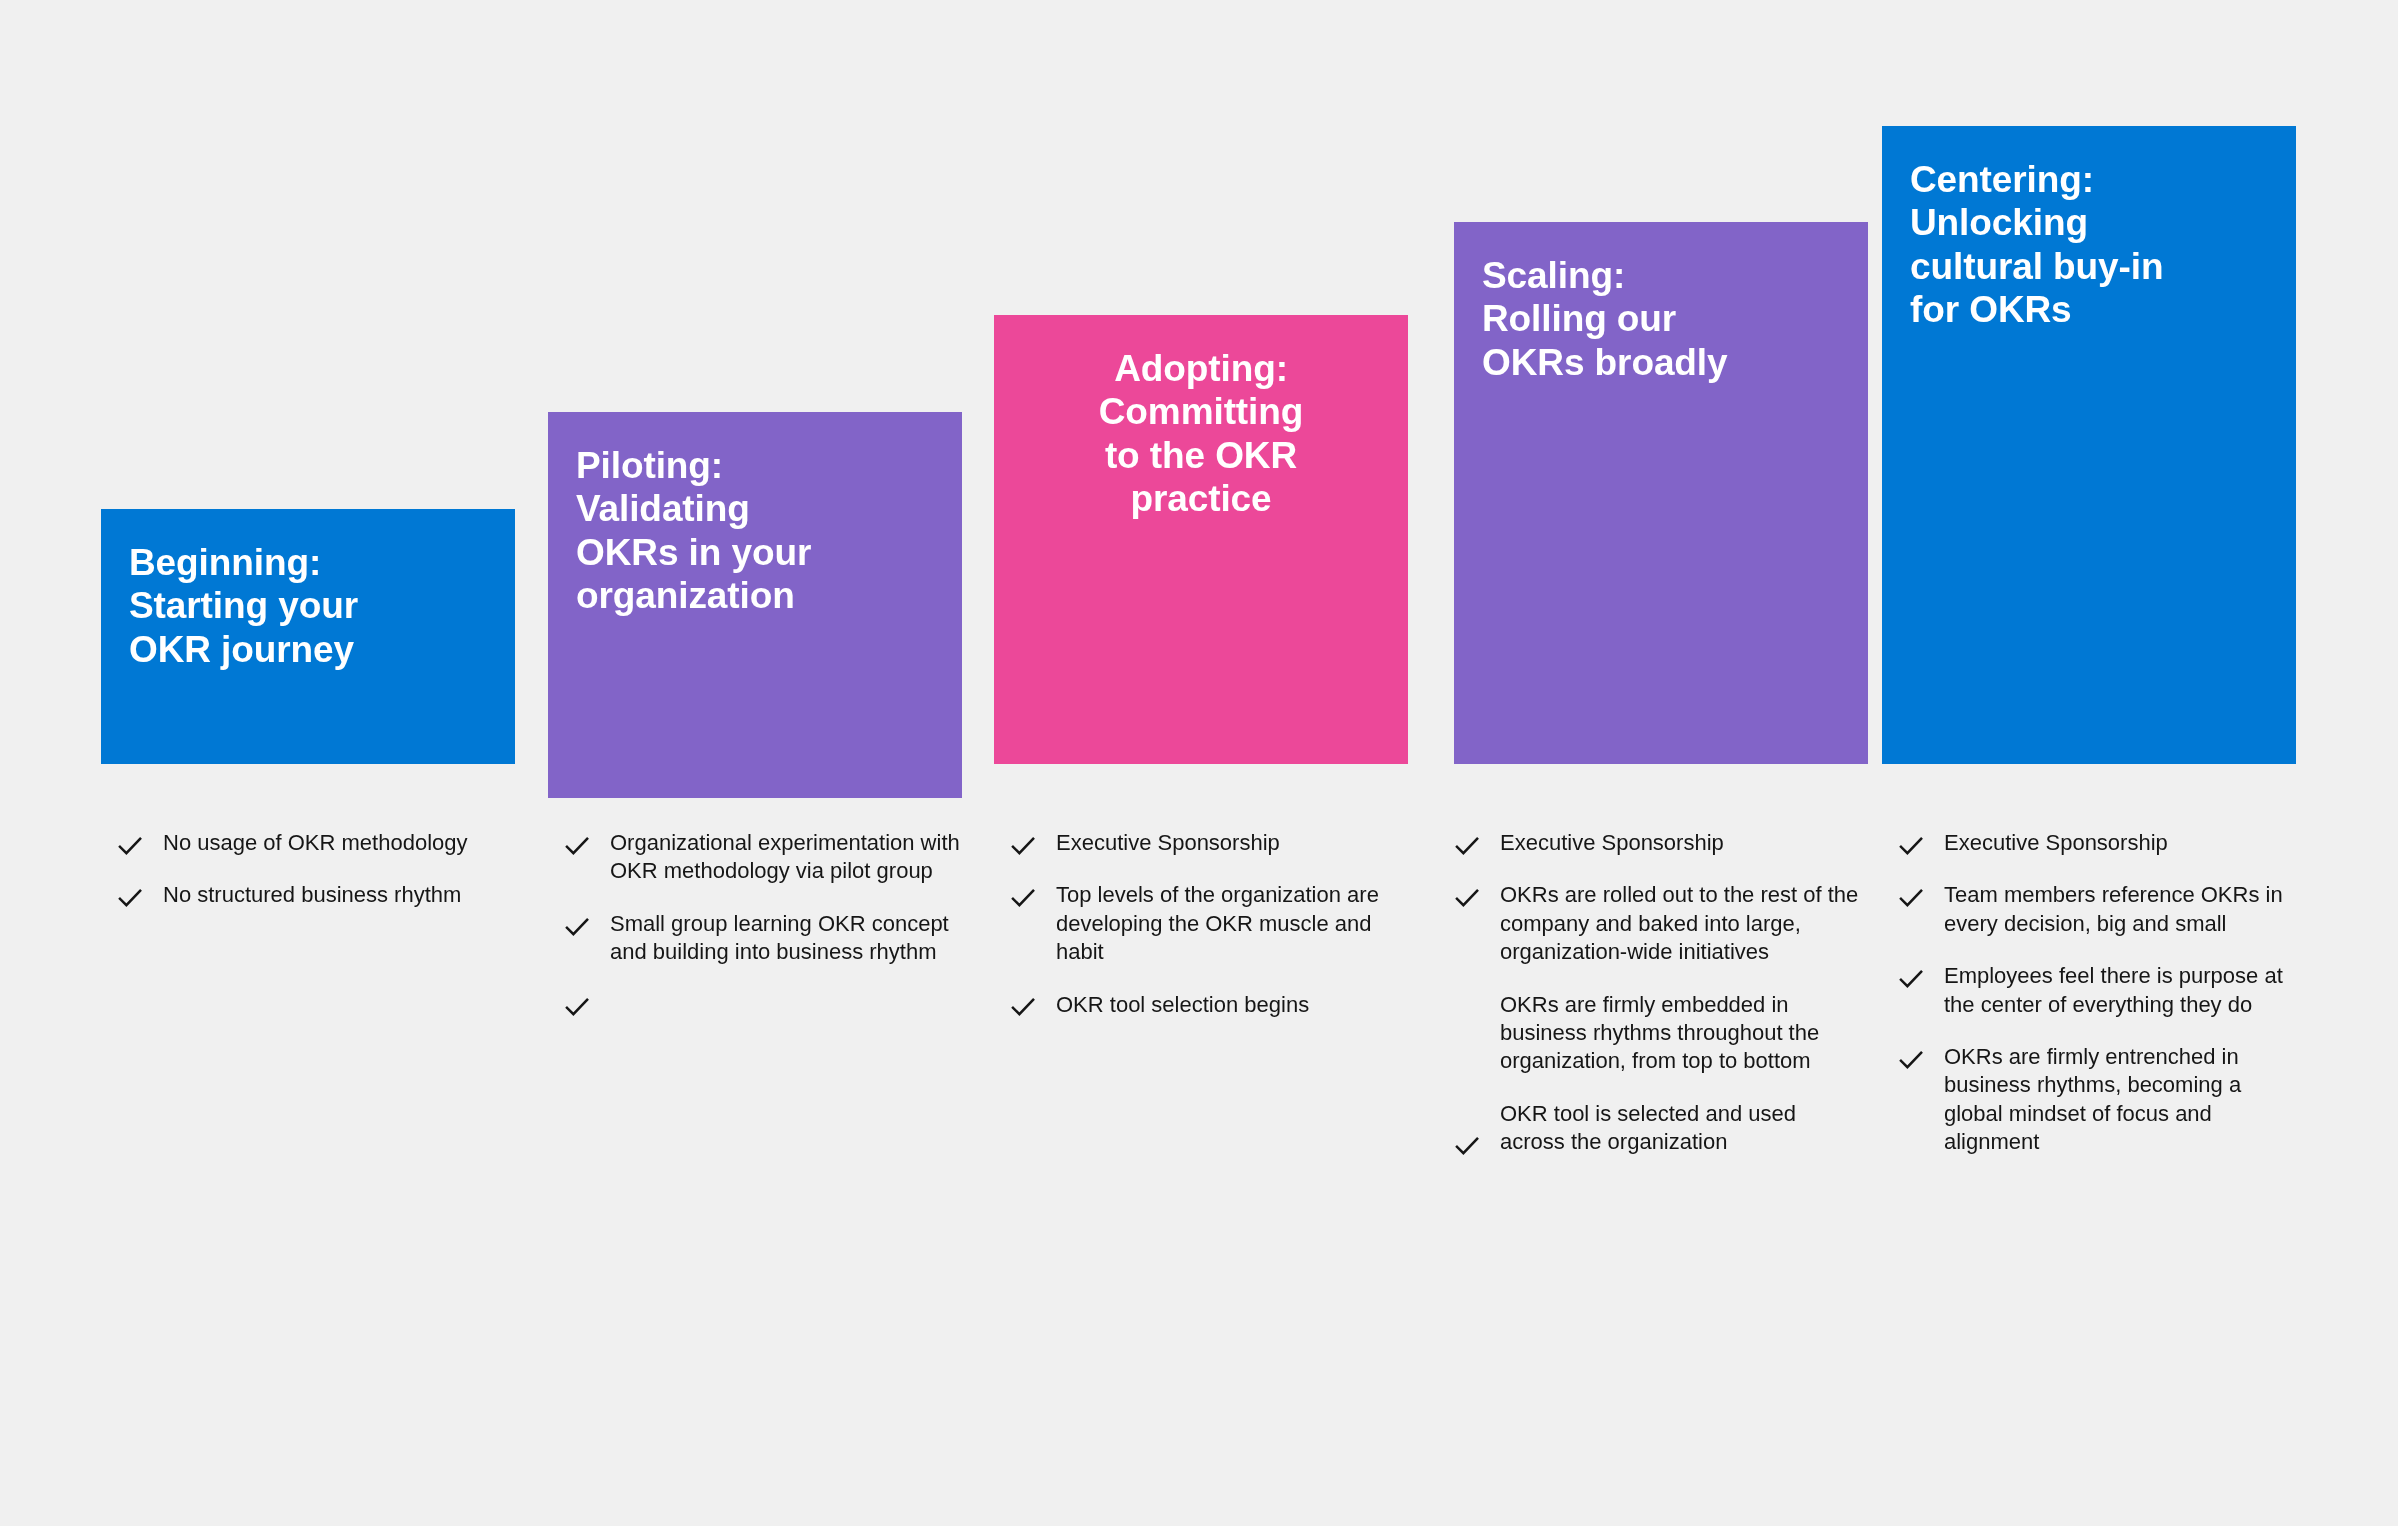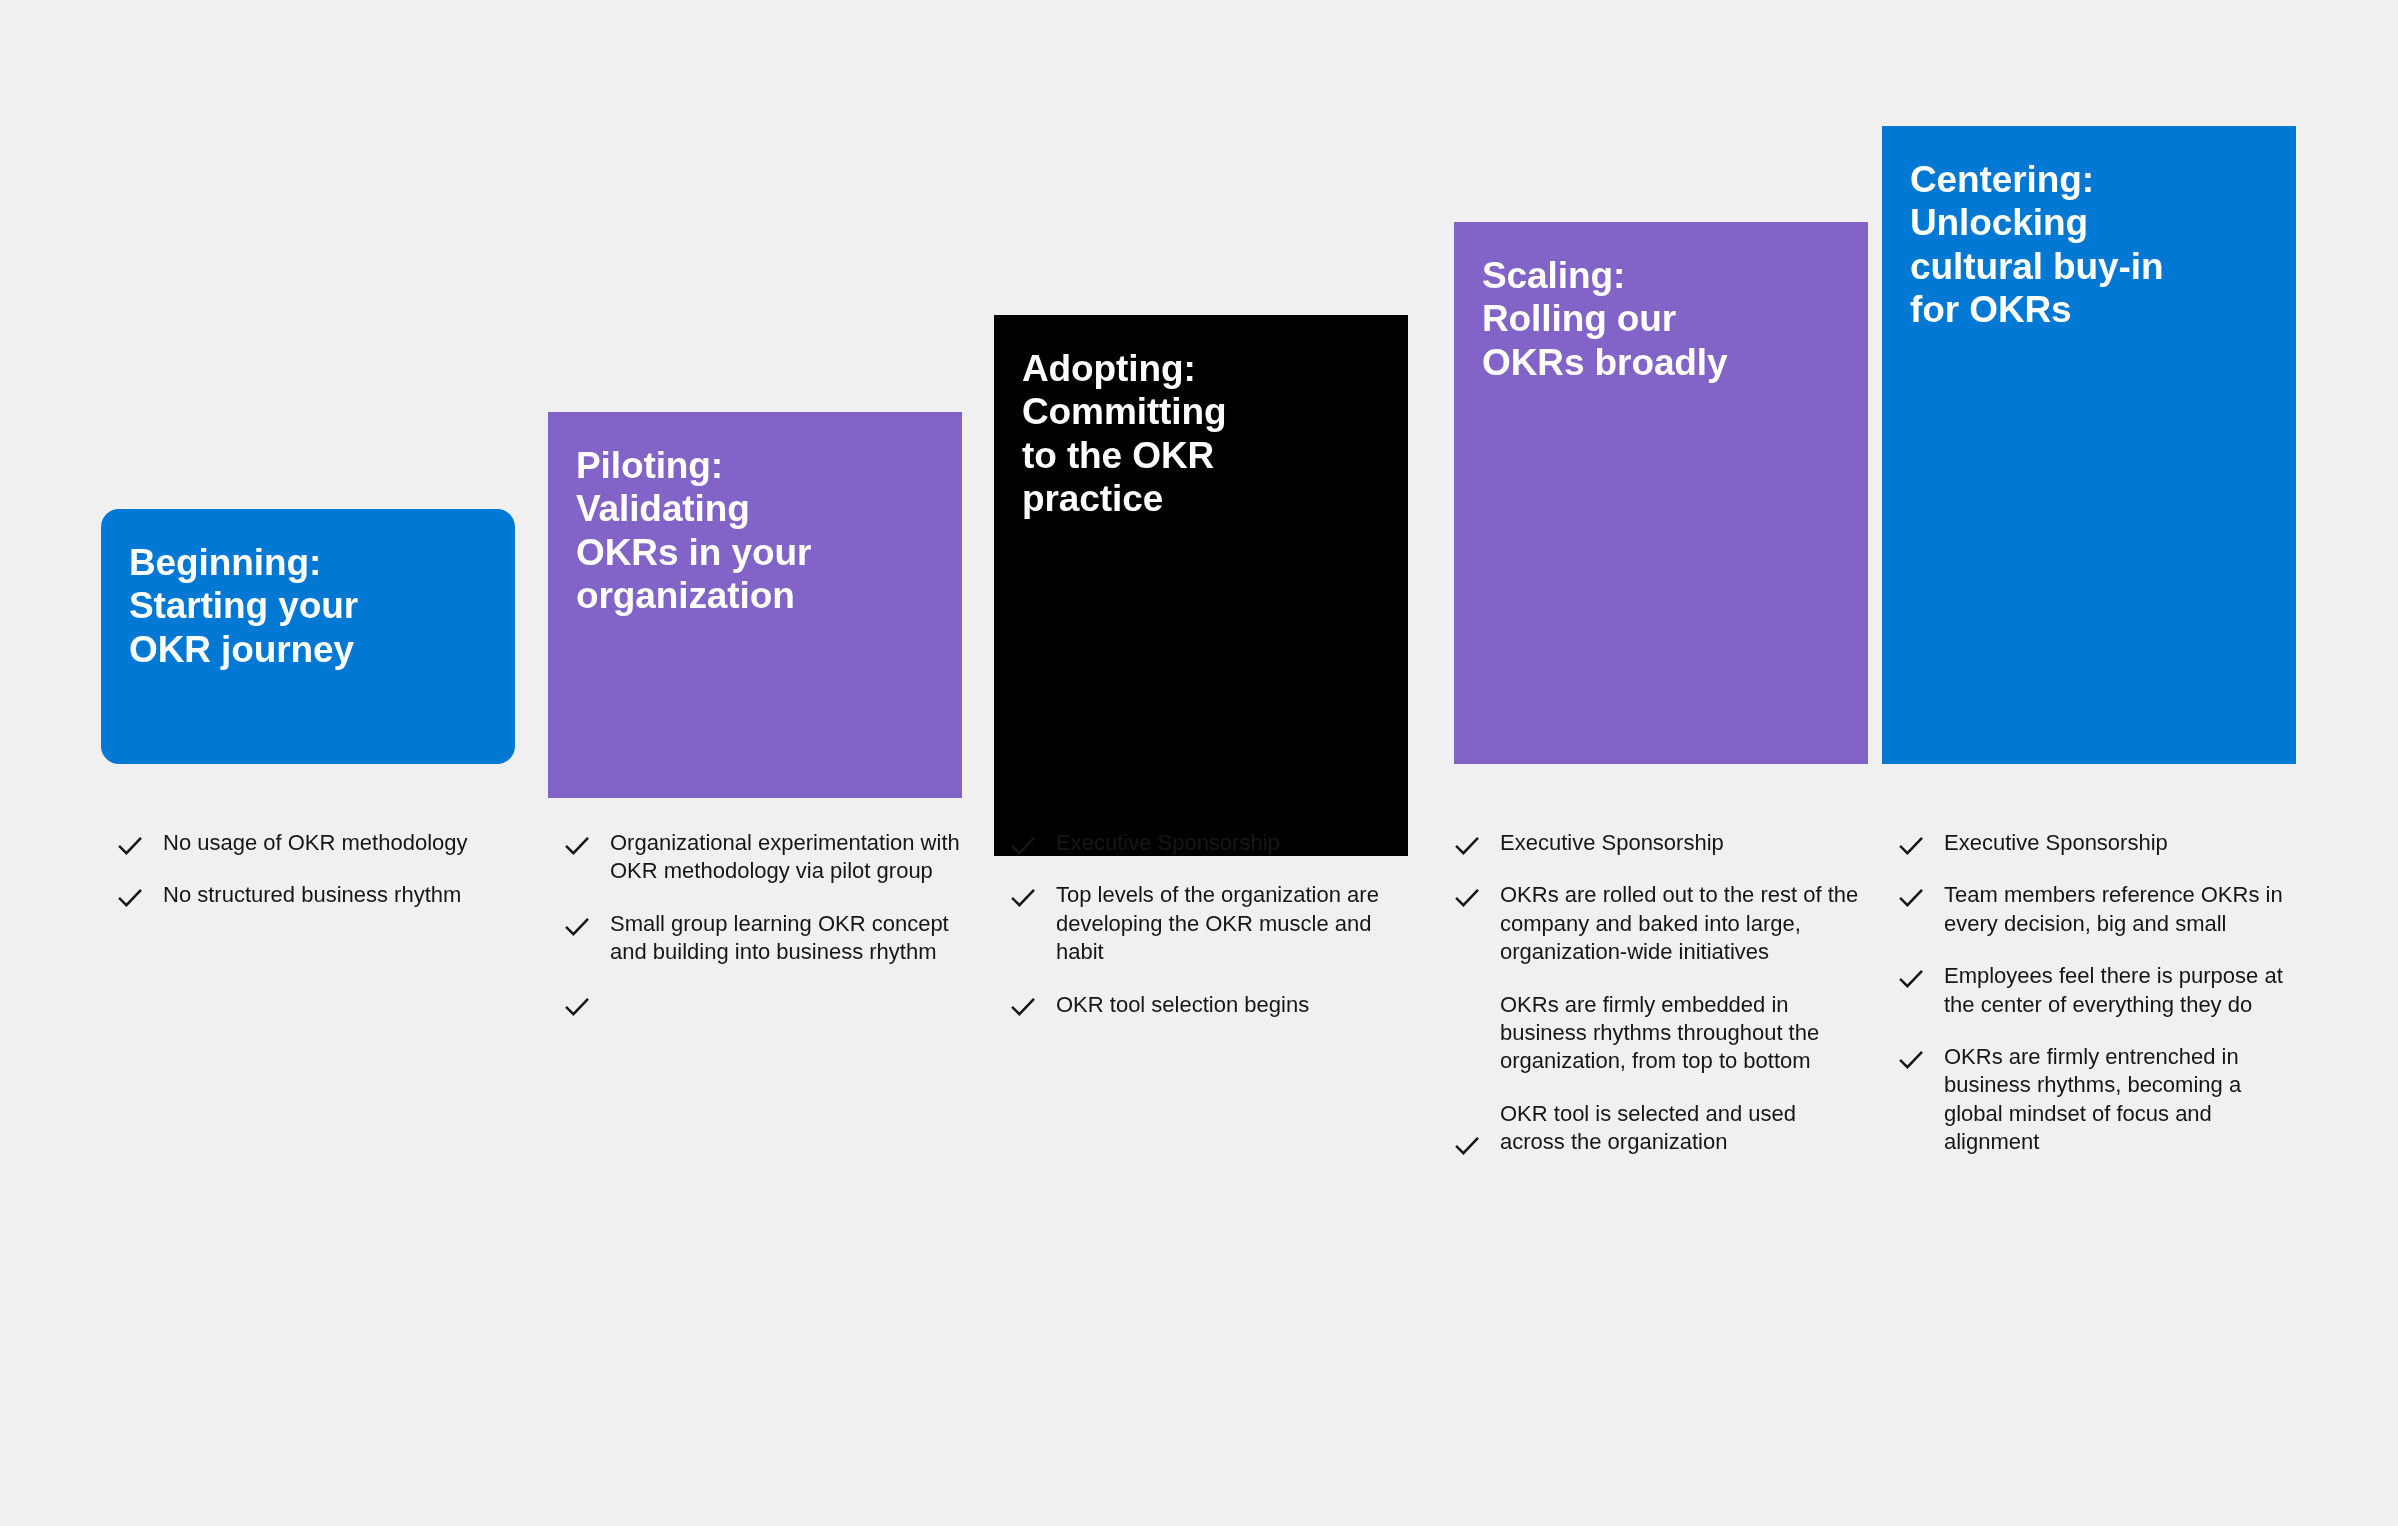--- a/index.html
+++ b/index.html
@@ -74,21 +74,21 @@
 
   
   .bullets.offset-checks .bullet .check { top: 0.9px; }
   .bullets.offset-checks .bullet.shift-a .check { top: 139px; }
 </style>
 </head>
 <body>
 
 <div id="stage" style="background: rgb(240, 240, 240);">
     <div class="stage-col" style="left: 101px; top: 0px;">
-      <div class="stage-box" style="left: 0px; top: 509px; height: 255px; background: rgb(0, 120, 212); border-radius: 18px;">
+      <div class="stage-box" style="left: 0px; top: 509px; height: 255px; background: rgb(0, 120, 212);">
         <div class="box-title">Beginning:
 Starting your
 OKR journey</div>
       </div>
       <div class="bullets">
         <div class="bullet">
           <span class="check">
             <svg viewBox="0 0 24 24" width="32" height="32" aria-hidden="true">
               <path d="M4.5 12.6 L9.3 17.4 L19.6 6.6" fill="none" stroke="currentColor" stroke-width="1.9" stroke-linecap="square" stroke-linejoin="miter"></path>
             </svg>
@@ -132,21 +132,21 @@
         <div class="bullet">
           <span class="check">
             <svg viewBox="0 0 24 24" width="32" height="32" aria-hidden="true">
               <path d="M4.5 12.6 L9.3 17.4 L19.6 6.6" fill="none" stroke="currentColor" stroke-width="1.9" stroke-linecap="square" stroke-linejoin="miter"></path>
             </svg>
           </span>
         </div>
       </div>
     </div>
     <div class="stage-col" style="left: 994px; top: 0px;">
-      <div class="stage-box" style="left: 0px; top: 315px; height: 541px; background: #000000;">
+      <div class="stage-box" style="left: 0px; top: 315px; height: 449px; background: #ec4899; text-align: center;">
         <div class="box-title">Adopting:
 Committing
 to the OKR
 practice</div>
       </div>
       <div class="bullets">
         <div class="bullet">
           <span class="check">
             <svg viewBox="0 0 24 24" width="32" height="32" aria-hidden="true">
               <path d="M4.5 12.6 L9.3 17.4 L19.6 6.6" fill="none" stroke="currentColor" stroke-width="1.9" stroke-linecap="square" stroke-linejoin="miter"></path>

